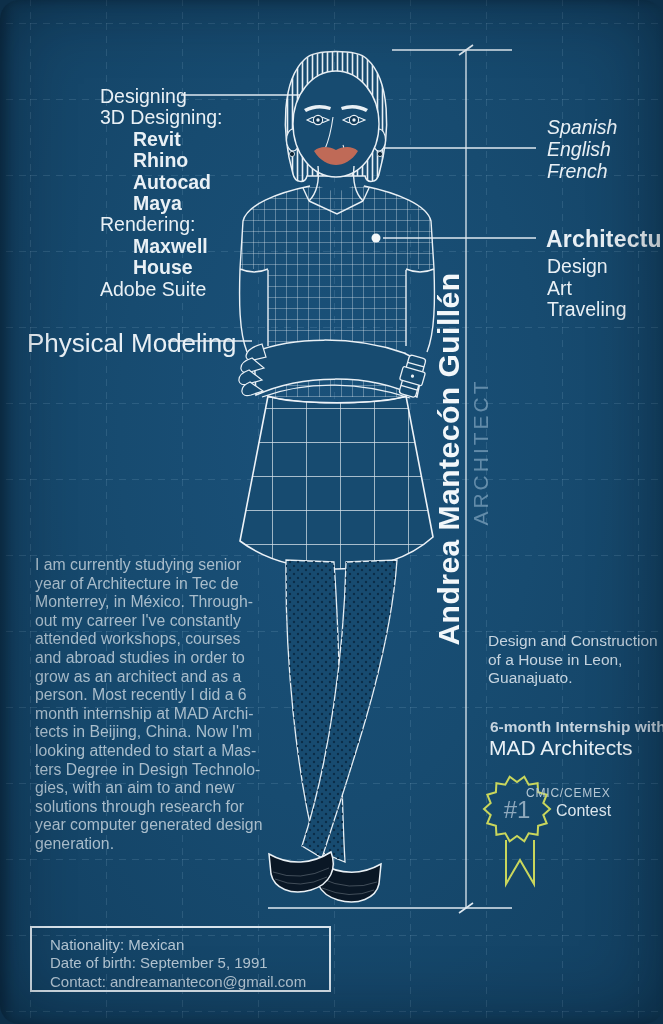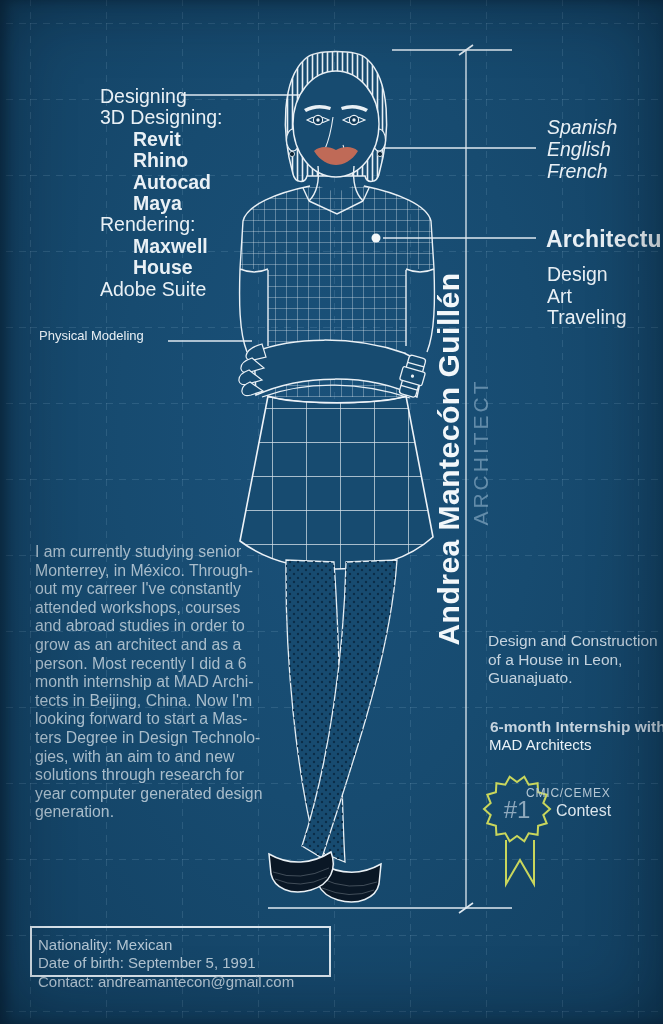--- a/index.html
+++ b/index.html
@@ -1,44 +1,45 @@
 <!DOCTYPE html>
 <html><head>
 <meta charset="utf-8">
 <style>
   html,body{margin:0;padding:0;background:#0d2f49;}
   .page{
     position:relative;width:663px;height:1024px;overflow:hidden;
     background:radial-gradient(ellipse at 50% 42%, #1a517a 0%, #174b70 45%, #123f60 100%);
     font-family:"Liberation Sans","DejaVu Sans",sans-serif;
     color:#e9f0f5;
+    border-radius:19px;
   }
   .page::after{content:"";position:absolute;inset:0;pointer-events:none;
     box-shadow:inset 0 0 70px rgba(0,10,20,.45), inset 6px 0 12px rgba(0,10,20,.35);}
   svg{position:absolute;left:0;top:0;}
   .txt{position:absolute;white-space:nowrap;}
   .skills{left:100px;top:86px;font-size:19.5px;line-height:21.4px;color:#e9f0f5;}
   .skills .ind{padding-left:33px;font-weight:bold;}
-  .phys{left:39px;top:328px;font-size:13px;}
+  .phys{left:27px;top:328px;font-size:26px;}
   .langs{left:547px;top:116px;font-size:19.5px;line-height:22px;font-style:italic;}
   .interests-head{left:546px;top:226px;font-size:23px;font-weight:bold;letter-spacing:.2px;}
-  .interests{left:547px;top:256px;font-size:19.5px;line-height:21.5px;margin-top:8px;}
+  .interests{left:547px;top:256px;font-size:19.5px;line-height:21.5px;}
   .name{left:449px;top:459px;transform:translate(-50%,-50%) rotate(-90deg);
     font-size:30px;font-weight:bold;letter-spacing:.5px;color:#f2f7fa;}
   .role{left:481px;top:452px;transform:translate(-50%,-50%) rotate(-90deg);
     font-size:21px;letter-spacing:3px;color:rgba(160,192,214,.55);}
-  .bio{left:35px;top:543px;font-size:15.8px;line-height:18.6px;color:#a9bdcb;}
+  .bio{left:35px;top:556px;font-size:15.8px;line-height:18.6px;color:#a9bdcb;}
   .project{left:488px;top:632px;font-size:15.5px;line-height:18.6px;color:#c6d4df;}
   .intern-lead{left:490px;top:718px;font-size:15.5px;color:#c6d4df;font-weight:bold;}
-  .intern-org{left:489px;top:736px;font-size:15px;color:#eaf1f6;text-align:right;}
+  .intern-org{left:489px;top:736px;font-size:21px;color:#eaf1f6;text-align:right;}
   .award-rank{left:498px;top:796px;width:38px;text-align:center;font-size:24px;color:#8fa9bd;}
   .award-org{left:526px;top:786px;font-size:12px;letter-spacing:.8px;color:#b5c7d4;}
   .award-event{left:556px;top:802px;font-size:16px;color:#dce6ed;}
-  .contact-box{position:absolute;left:30px;top:926px;width:301px;height:51px;
-    border:2px solid #d9e4ec;box-sizing:border-box;padding:8px 0 0 6px;}
+  .contact-box{position:absolute;left:30px;top:926px;width:301px;height:66px;
+    border:2px solid #d9e4ec;box-sizing:border-box;padding:8px 0 0 18px;}
   .contact-box div{font-size:15px;line-height:18.3px;color:#b3c5d2;white-space:nowrap;}
 </style>
 </head>
 <body>
 
 <div class="page">
 
   <svg width="663" height="1024" viewBox="0 0 663 1024">
     <defs>
       <pattern id="pgrid" x="30" y="23" width="76" height="76" patternUnits="userSpaceOnUse">
@@ -174,29 +175,30 @@
     <div>Design</div>
     <div>Art</div>
     <div>Traveling</div>
   </div>
 
   <div class="txt name">Andrea Mantecón Guillén</div>
   <div class="txt role">ARCHITECT</div>
 
   <div class="txt bio">
     <div>I am currently studying senior</div>
+    <div>year of Architecture in Tec de</div>
     <div>Monterrey, in México. Through-</div>
     <div>out my carreer I've constantly</div>
     <div>attended workshops, courses</div>
     <div>and abroad studies in order to</div>
     <div>grow as an architect and as a</div>
     <div>person. Most recently I did a 6</div>
     <div>month internship at MAD Archi-</div>
     <div>tects in Beijing, China. Now I'm</div>
-    <div>looking forward to start a Mas-</div>
+    <div>looking attended to start a Mas-</div>
     <div>ters Degree in Design Technolo-</div>
     <div>gies, with an aim to and new</div>
     <div>solutions through research for</div>
     <div>year computer generated design</div>
     <div>generation.</div>
   </div>
 
   <div class="txt project">
     <div>Design and Construction</div>
     <div>of a House in Leon,</div>

